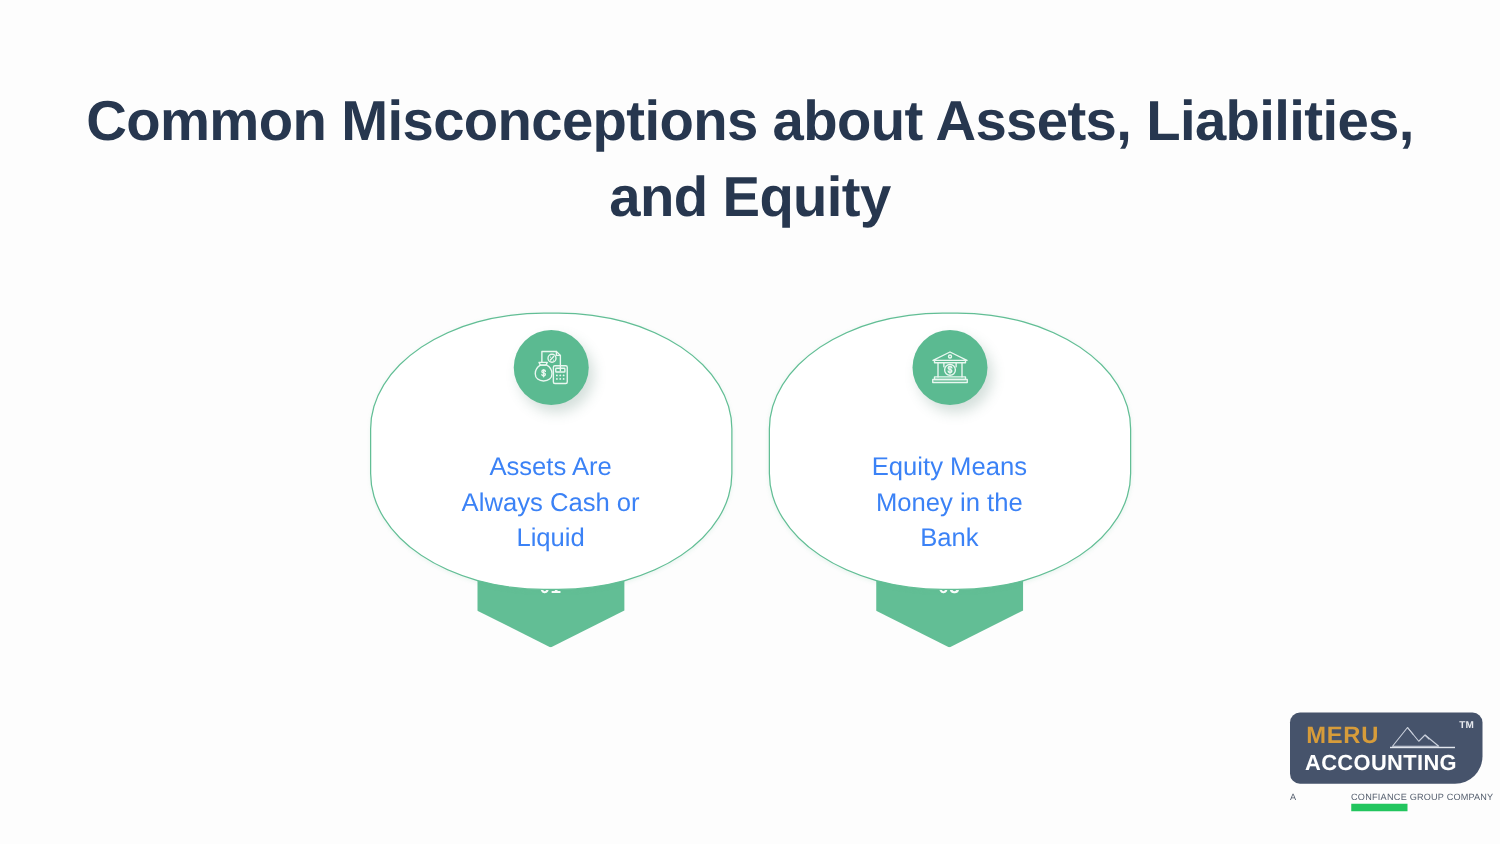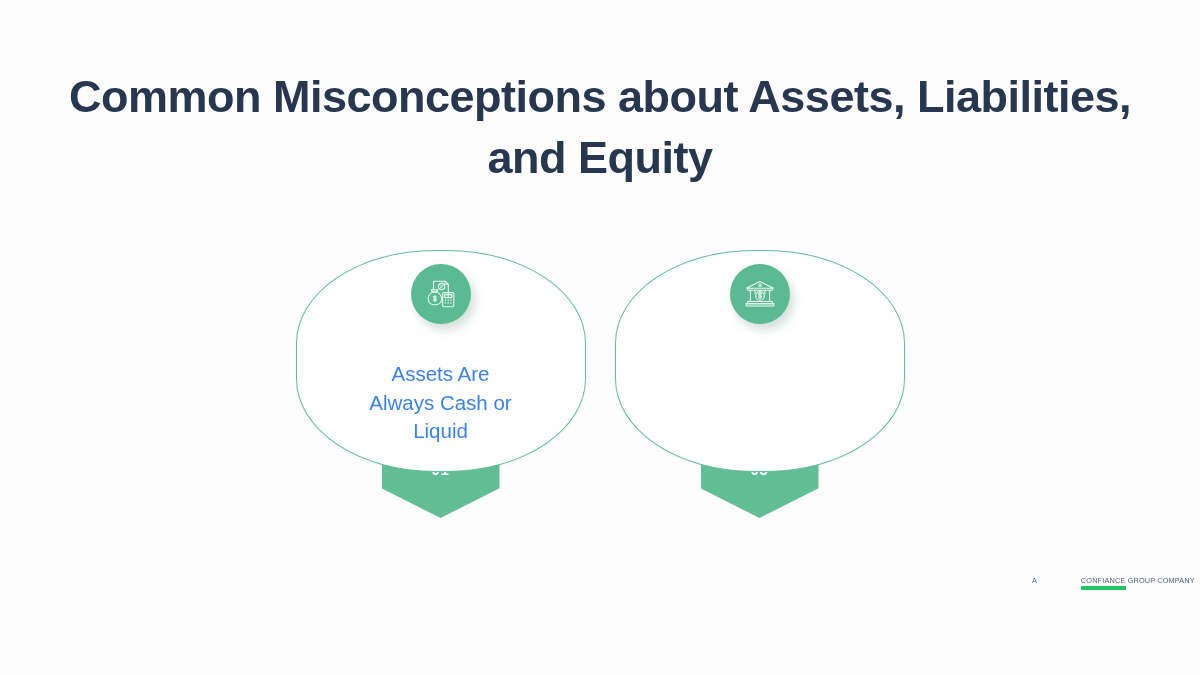--- a/index.html
+++ b/index.html
@@ -182,21 +182,21 @@
   #logo-tagline {
     margin-top: 6px;
     width: 154px;
     text-align: center;
     font-size: 7.3px;
     letter-spacing: 0.15px;
     color: #56606f;
     white-space: nowrap;
   }
   #logo-tagline .confiance {
-    border-bottom: 4px solid #22c55e;
+    border-bottom: 6px solid #22c55e;
     padding-bottom: 0.5px;
     letter-spacing: 0.2px;
     margin-left: 42px;
   }
 </style>
 </head>
 <body>
 
 <h1 id="slide-title">Common Misconceptions about Assets, Liabilities, and Equity</h1>
 
@@ -268,22 +268,41 @@
           <path d="M4.6 24.5h24.8v2.1H4.6z"></path>
           <path d="M3.2 26.6h27.6v2.4H3.2z"></path>
 
           <circle cx="17" cy="18.9" r="4.3"></circle>
           <path d="M17 16.2v5.4"></path>
           <path d="M18.5 17.3c0-.7-.7-1.2-1.5-1.2s-1.5.5-1.5 1.2.7 1.1 1.5 1.2c.8.1 1.5.5 1.5 1.2s-.7 1.2-1.5 1.2-1.5-.5-1.5-1.2"></path>
         </svg>
       </span>
     </div>
 
+    <div class="card-caption">Equity Means
+Money in the
+Bank</div>
   </div>
 
 </div>
 
 <div id="logo-block">
+  <div id="logo-box">
+    <span id="logo-meru">MERU</span>
+
+    <span id="logo-mountain">
+      <svg width="52" height="20" viewBox="0 0 52 20" fill="none" stroke="#c9cfdb" stroke-width="0.9" stroke-linejoin="round">
+        <path d="M2 18L14 3l9 11 5-5 11 9z" fill="none"></path>
+        <path d="M14 3l4.6 5.6"></path>
+        <path d="M28 9l3.4 3.4"></path>
+        <path d="M0 19h52" stroke="#e2e6ee" stroke-width="1.3"></path>
+      </svg>
+    </span>
+
+    <span id="logo-tm">TM</span>
+
+    <span id="logo-accounting">ACCOUNTING</span>
+  </div>
 
   <div id="logo-tagline">
     <span>A </span><span class="confiance">CONFIANCE</span><span> GROUP COMPANY</span>
   </div>
 </div>
 
 </body></html>

